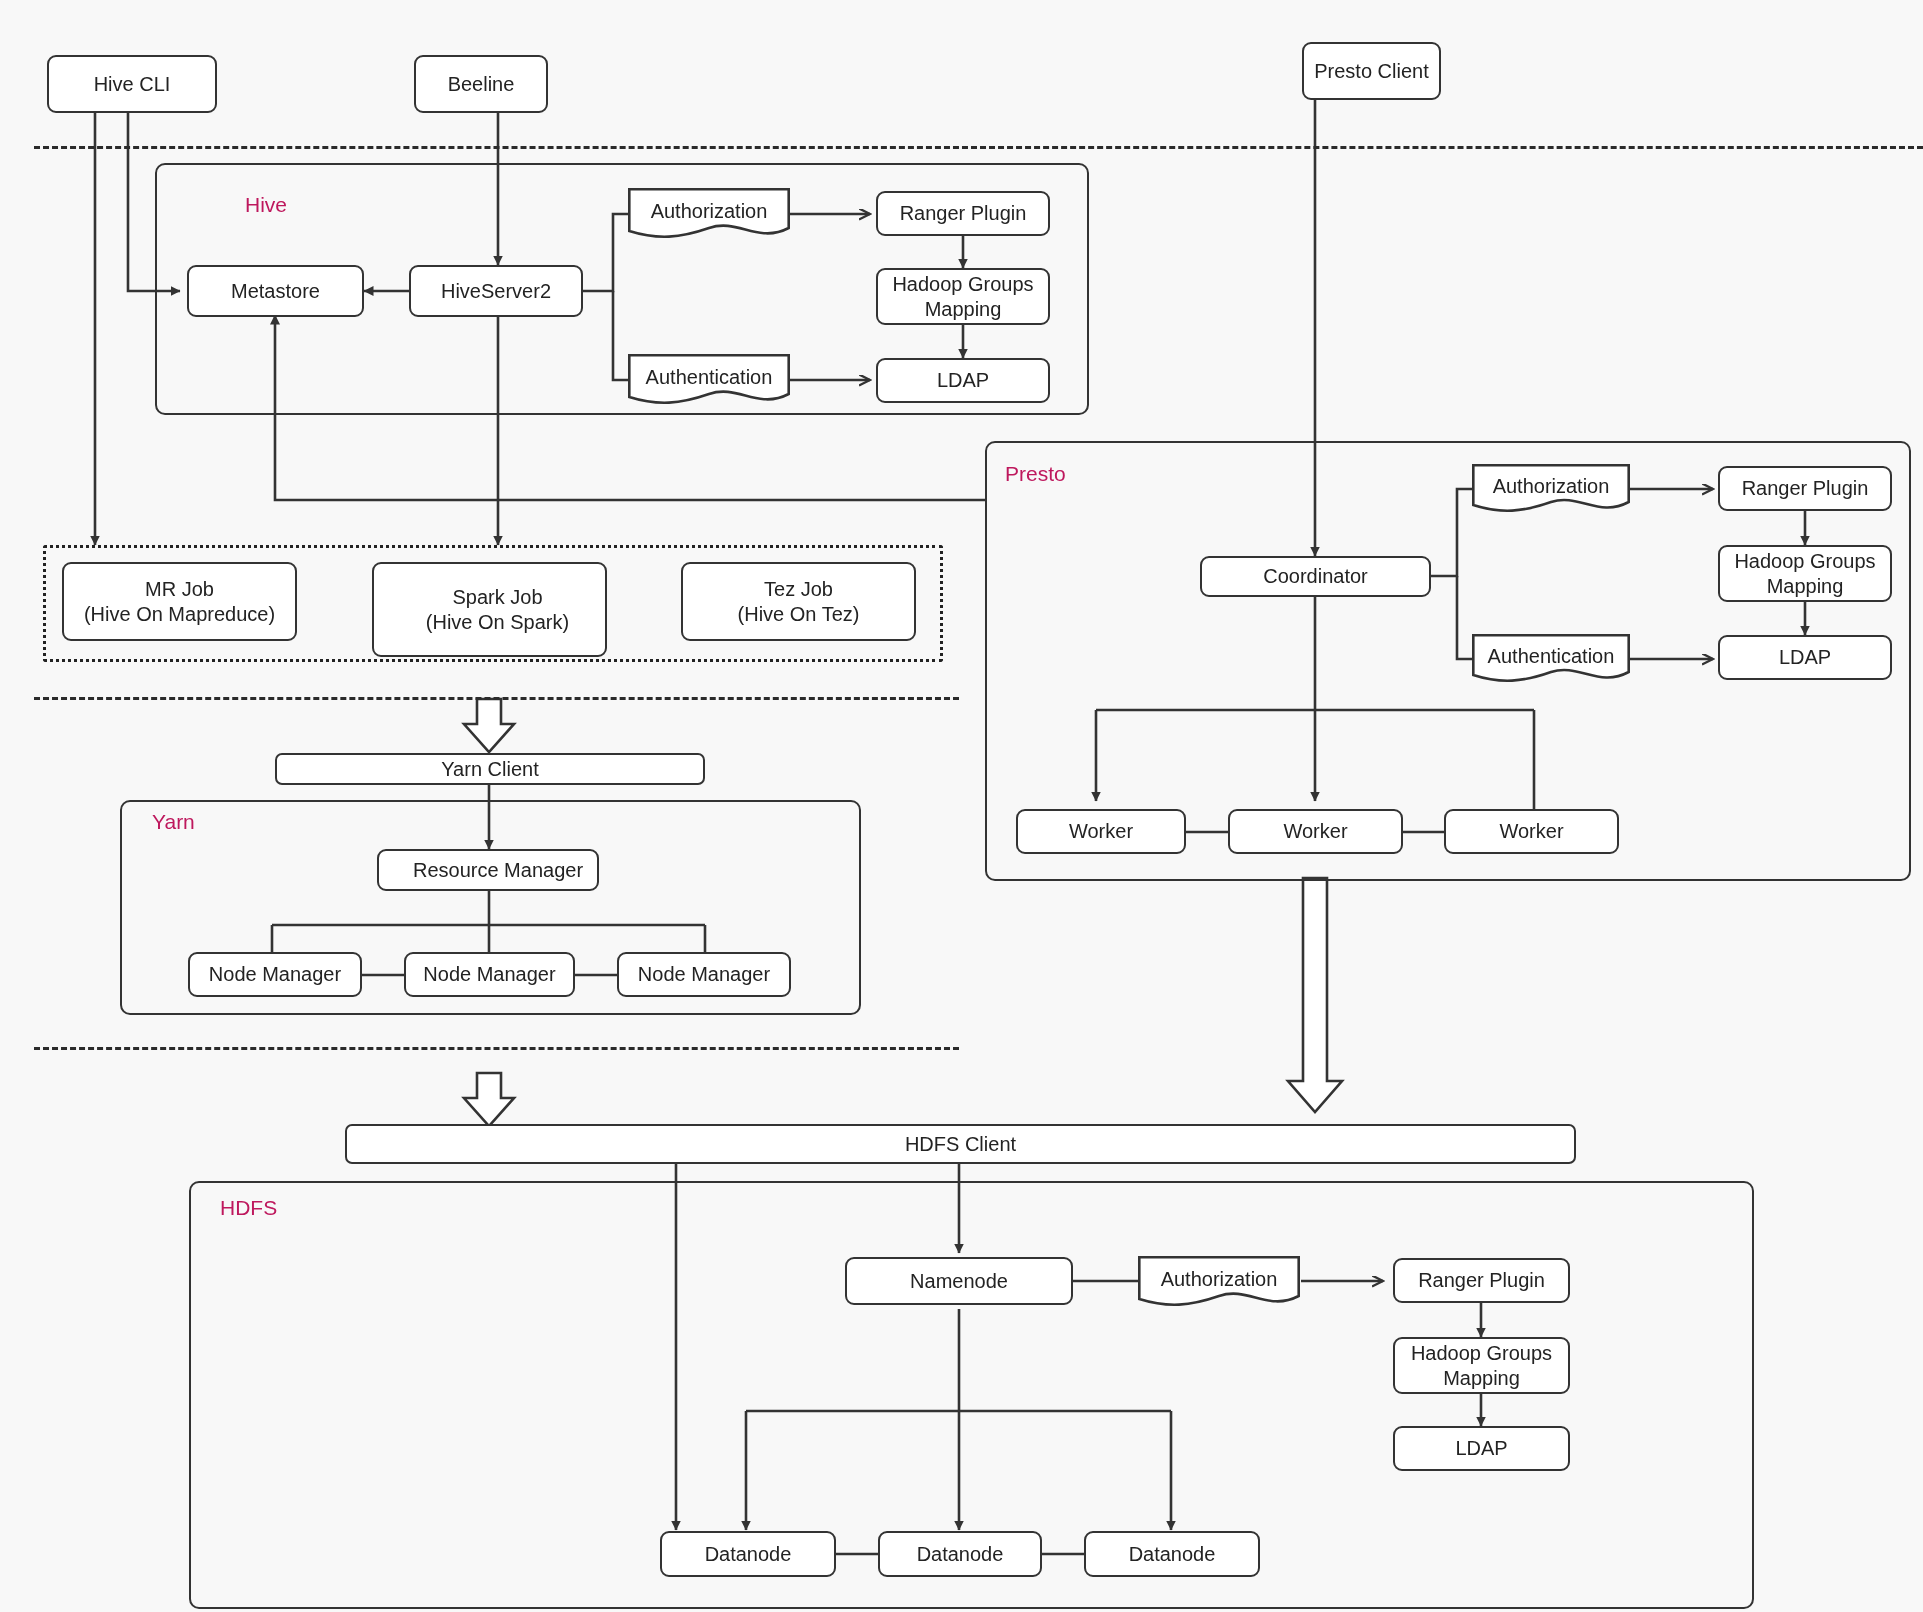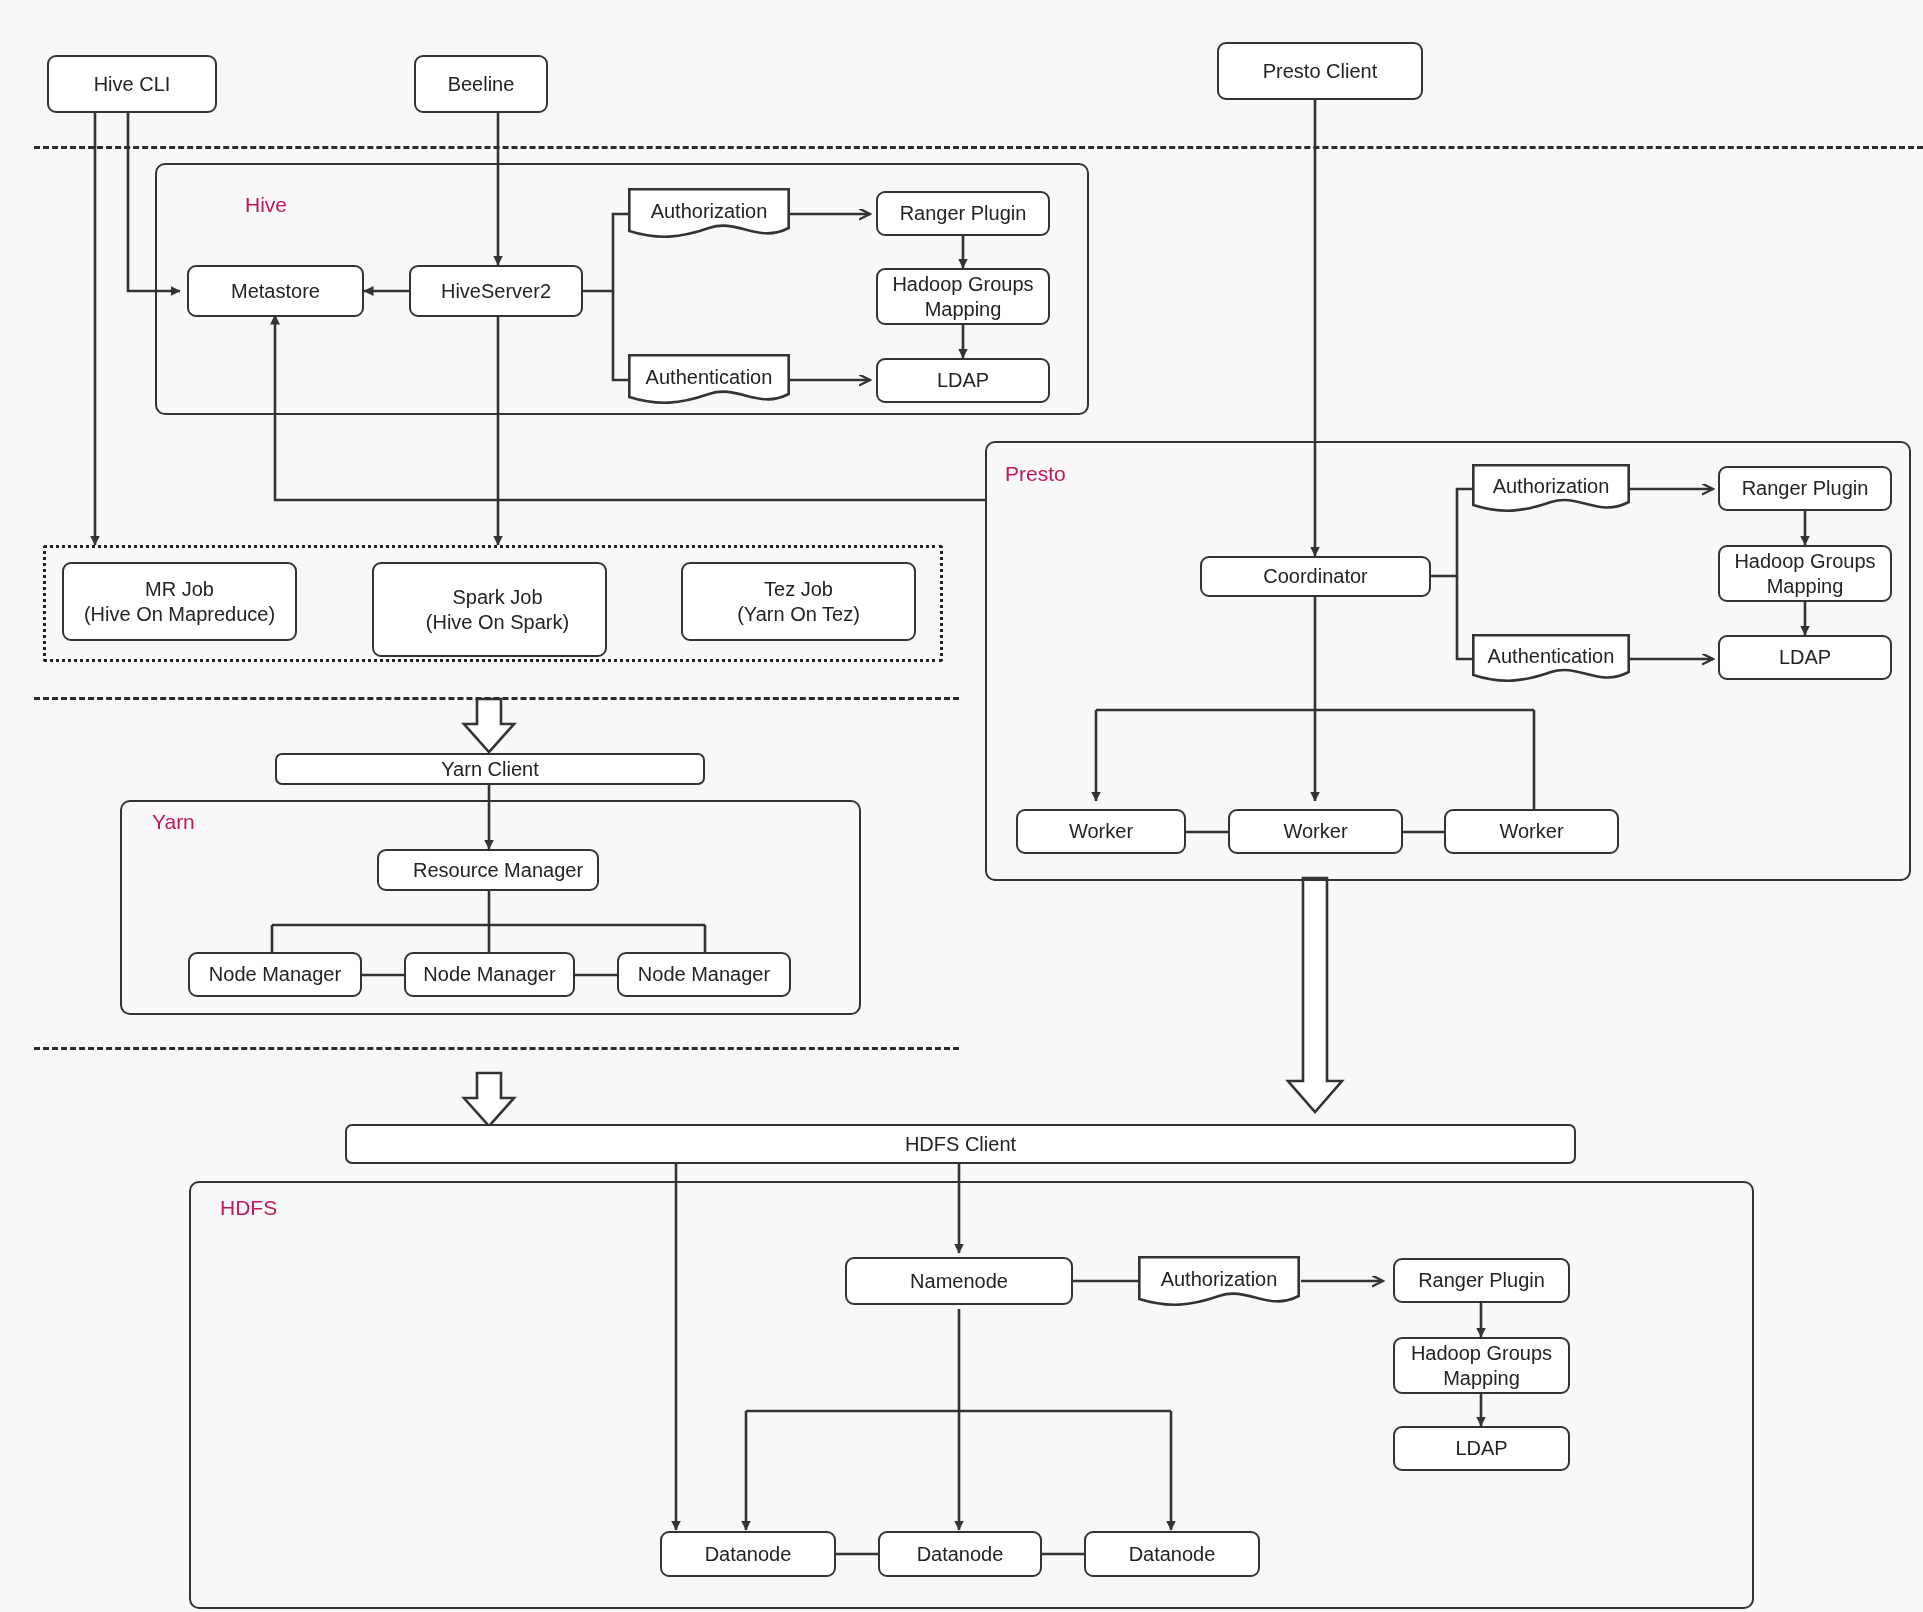--- a/index.html
+++ b/index.html
@@ -192,21 +192,21 @@
       <path d="M1303,878 L1327,878 L1327,1081 L1342,1081 L1315,1112 L1288,1081 L1303,1081 Z"></path>
     </g>
   </svg>
 
   <div class="divider" style="left:34px; top:146px; width:1889px; border-top-style:dashed;"></div>
   <div class="divider" style="left:34px; top:697px; width:925px;"></div>
   <div class="divider" style="left:34px; top:1047px; width:925px;"></div>
 
   <div class="node" style="left:47px; top:55px; width:170px; height:58px;">Hive CLI</div>
   <div class="node" style="left:414px; top:55px; width:134px; height:58px;">Beeline</div>
-  <div class="node" style="left:1217px; top:42px; width:206px; height:58px;">Presto Client</div>
+  <div class="node" style="left:1302px; top:42px; width:139px; height:58px;">Presto Client</div>
 
   <div class="group" style="left:155px; top:163px; width:934px; height:252px;"></div>
   <div class="group-label" style="left:245px; top:193px;">Hive</div>
 
   <div class="node" style="left:187px; top:265px; width:177px; height:52px;">Metastore</div>
   <div class="node" style="left:409px; top:265px; width:174px; height:52px;">HiveServer2</div>
 
   <div class="doc" style="left:628px; top:188px; width:162px; height:52px;">
     <svg width="162" height="56" viewBox="0 0 162 56">
       <path d="M1.3,1.3 H160.7 V40 C130,56 110,30 81,40 C52,50 30,52 1.3,43 Z" fill="#ffffff" stroke="#333333" stroke-width="2.6"></path>
@@ -226,21 +226,21 @@
 Mapping</div>
   <div class="node" style="left:876px; top:358px; width:174px; height:45px;">LDAP</div>
 
   <div class="jobs-group" style="left:43px; top:545px; width:900px; height:117px;"></div>
 
   <div class="node" style="left:62px; top:562px; width:235px; height:79px;">MR Job
 (Hive On Mapreduce)</div>
   <div class="node" style="left:372px; top:562px; width:235px; height:95px;padding-left:16px;">Spark Job
 (Hive On Spark)</div>
   <div class="node" style="left:681px; top:562px; width:235px; height:79px;">Tez Job
-(Yarn On Tez)</div>
+(Hive On Tez)</div>
 
   <div class="group" style="left:985px; top:441px; width:926px; height:440px;"></div>
   <div class="group-label" style="left:1005px; top:462px;">Presto</div>
 
   <div class="node" style="left:1200px; top:556px; width:231px; height:41px;">Coordinator</div>
 
   <div class="doc" style="left:1472px; top:464px; width:158px; height:50px;">
     <svg width="158" height="54" viewBox="0 0 158 54">
       <path d="M1.3,1.3 H156.7 V38 C127,54 107,29 79,38 C51,48 29,50 1.3,41 Z" fill="#ffffff" stroke="#333333" stroke-width="2.6"></path>
     </svg>

